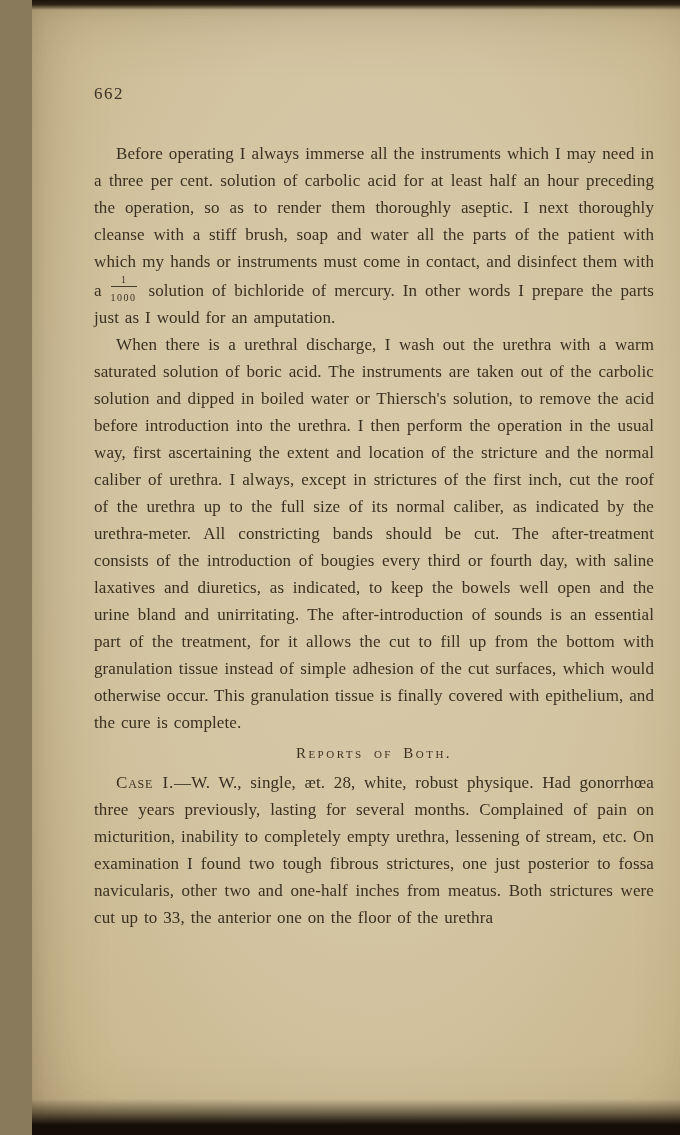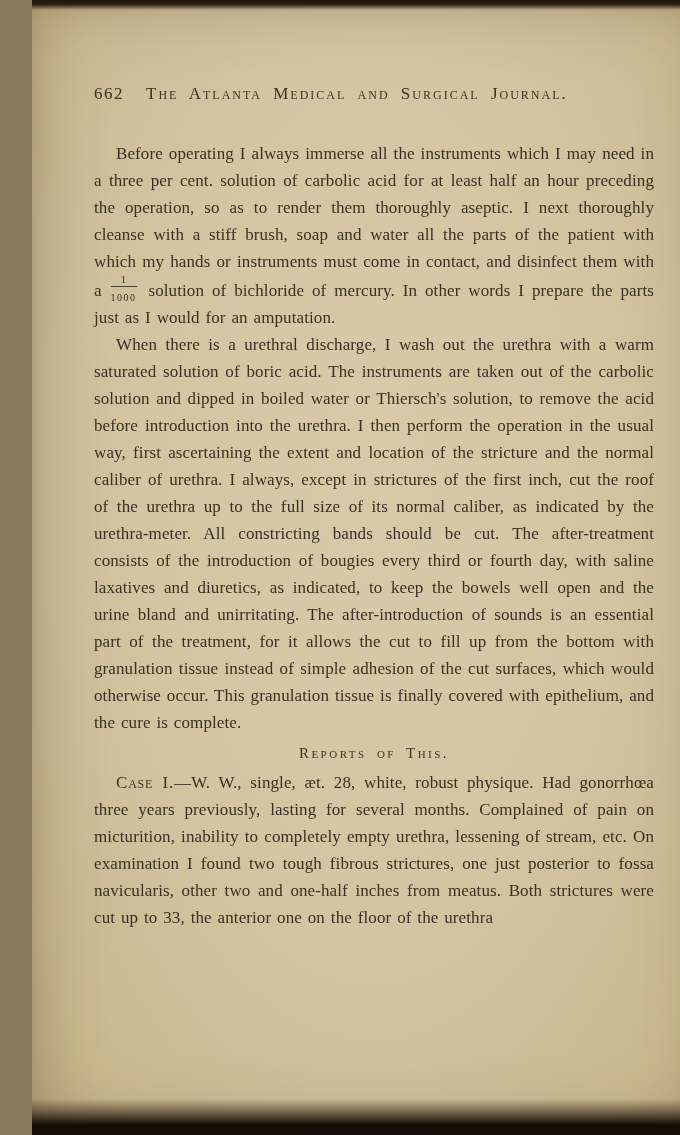--- a/index.html
+++ b/index.html
@@ -117,28 +117,27 @@
 </head>
 <body>
 
 <div class="scan">
   <div class="edge edge-top"></div>
 
   <main class="page-content">
 
     <header class="running-head">
       <span class="folio">662</span>
-      <span class="journal-title">The Atlanta Medical and Surgical Journal.</span>
     </header>
 
     <p class="para"><span>Before operating I always immerse all the instruments which I may need in a three per cent. solution of carbolic acid for at least half an hour preceding the operation, so as to render them thoroughly aseptic.  I next thoroughly cleanse with a stiff brush, soap and water all the parts of the patient with which my hands or instruments must come in contact, and disinfect them with a </span><span class="fraction"><span class="fraction-num">1</span><span class="fraction-den">1000</span></span><span> solution of bichloride of mercury.  In other words I prepare the parts just as I would for an amputation.</span></p>
 
 
     <p class="para">When there is a urethral discharge, I wash out the urethra with a warm saturated solution of boric acid.  The instruments are taken out of the carbolic solution and dipped in boiled water or Thiersch's solution, to remove the acid before introduction into the urethra.  I then perform the operation in the usual way, first ascertaining the extent and location of the stricture and the normal caliber of urethra.  I always, except in strictures of the first inch, cut the roof of the urethra up to the full size of its normal caliber, as indicated by the urethra-meter.  All constricting bands should be cut.  The after-treatment consists of the introduction of bougies every third or fourth day, with saline laxatives and diuretics, as indicated, to keep the bowels well open and the urine bland and unirritating.  The after-introduction of sounds is an essential part of the treatment, for it allows the cut to fill up from the bottom with granulation tissue instead of simple adhesion of the cut surfaces, which would otherwise occur.  This granulation tissue is finally covered with epithelium, and the cure is complete.</p>
 
-    <h2 class="section-heading">Reports of This.</h2>
+    <h2 class="section-heading">Reports of Both.</h2>
 
     <p class="para"><span class="case-label">Case I.</span><span>—W. W., single, </span><span class="italic">æt.</span><span> 28, white, robust physique.  Had gonorrhœa three years previously, lasting for several months.  Complained of pain on micturition, inability to completely empty urethra, lessening of stream, etc.  On examination I found two tough fibrous strictures, one just posterior to fossa navicularis, other two and one-half inches from meatus.  Both strictures were cut up to 33, the anterior one on the floor of the urethra</span></p>
 
   </main>
 
   <div class="edge edge-bottom"></div>
 </div>
 
 </body></html>

